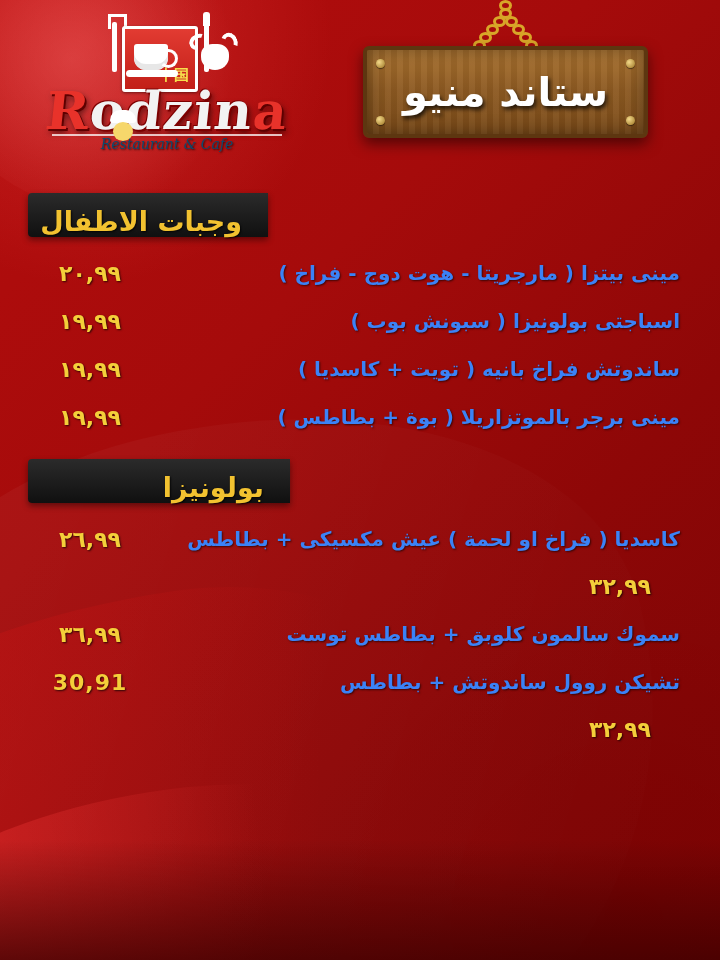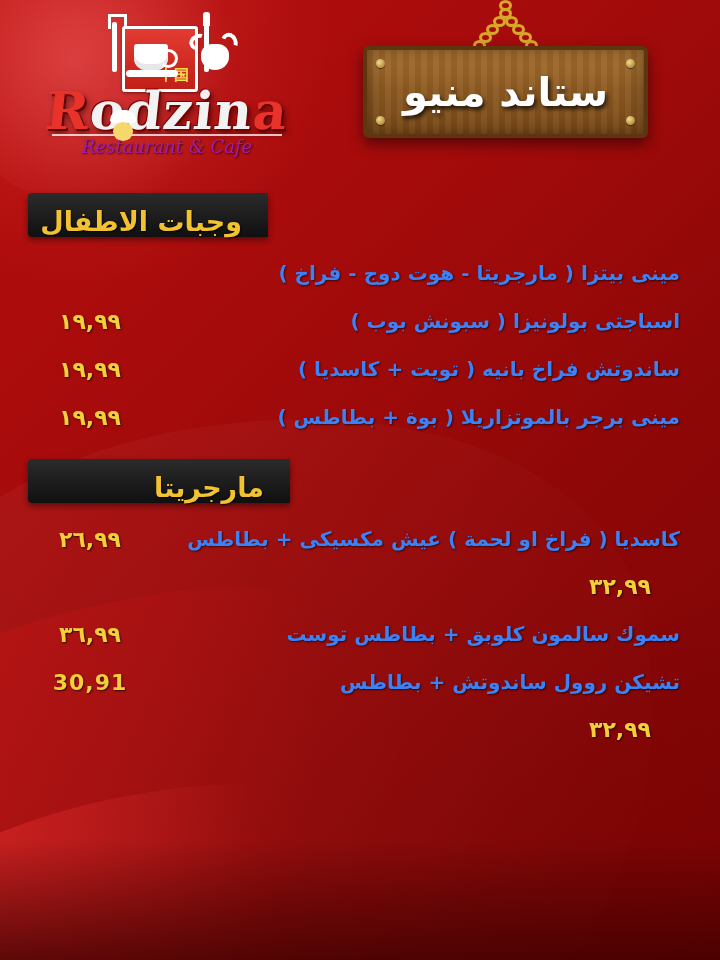--- a/index.html
+++ b/index.html
@@ -130,21 +130,21 @@
       3px 4px 6px rgba(0,0,0,.55);
     transform:skewX(-6deg);
   }
   .logo-word .r, .logo-word .a {
     color:#e8322a;
     text-shadow:2px 2px 0 #5e0000, 3px 4px 6px rgba(0,0,0,.55);
   }
   .logo-sub {
     position:absolute; left:0; top:118px; width:290px;
     font-family:"DejaVu Serif", serif;
-    font-size:18px; font-style:italic; color:#a21caf;
+    font-size:14px; font-style:italic; color:#0c4a6e;
     text-shadow:1px 1px 2px rgba(0,0,0,.7);
   }
   .logo-rule {
     position:absolute; left:30px; top:116px; width:230px; height:2px;
     background:rgba(255,255,255,.75);
   }
   .logo-chef {
     position:absolute; left:86px; top:92px; width:30px; height:34px;
   }
   .logo-chef .hat {
@@ -297,41 +297,42 @@
 
 <div class="menu">
 
   <div class="section kids">
     <div class="section-bar">
       <span class="title">وجبات الاطفال</span>
     </div>
     <div class="items">
       <div class="item">
         <span class="item-name">مينى بيتزا  ( مارجريتا - هوت دوج - فراخ )</span>
+        <span class="item-price">٢٠,٩٩</span>
       </div>
       <div class="item">
         <span class="item-name">اسباجتى بولونيزا ( سبونش بوب )</span>
         <span class="item-price">١٩,٩٩</span>
       </div>
       <div class="item">
         <span class="item-name">ساندوتش فراخ بانيه ( تويت + كاسديا )</span>
         <span class="item-price">١٩,٩٩</span>
       </div>
       <div class="item">
         <span class="item-name">مينى برجر بالموتزاريلا ( بوة + بطاطس )</span>
         <span class="item-price">١٩,٩٩</span>
       </div>
     </div>
   </div>
 
   <div class="spacer-sm"></div>
 
   <div class="section sand">
     <div class="section-bar">
-      <span class="title">مارجريتا</span>
+      <span class="title">بولونيزا</span>
     </div>
     <div class="items">
       <div class="item">
         <span class="item-name">كاسديا ( فراخ او لحمة ) عيش مكسيكى + بطاطس</span>
         <span class="item-price">٢٦,٩٩</span>
       </div>
       <div class="item">
         <span class="item-price">٣٢,٩٩</span>
       </div>
       <div class="item">

